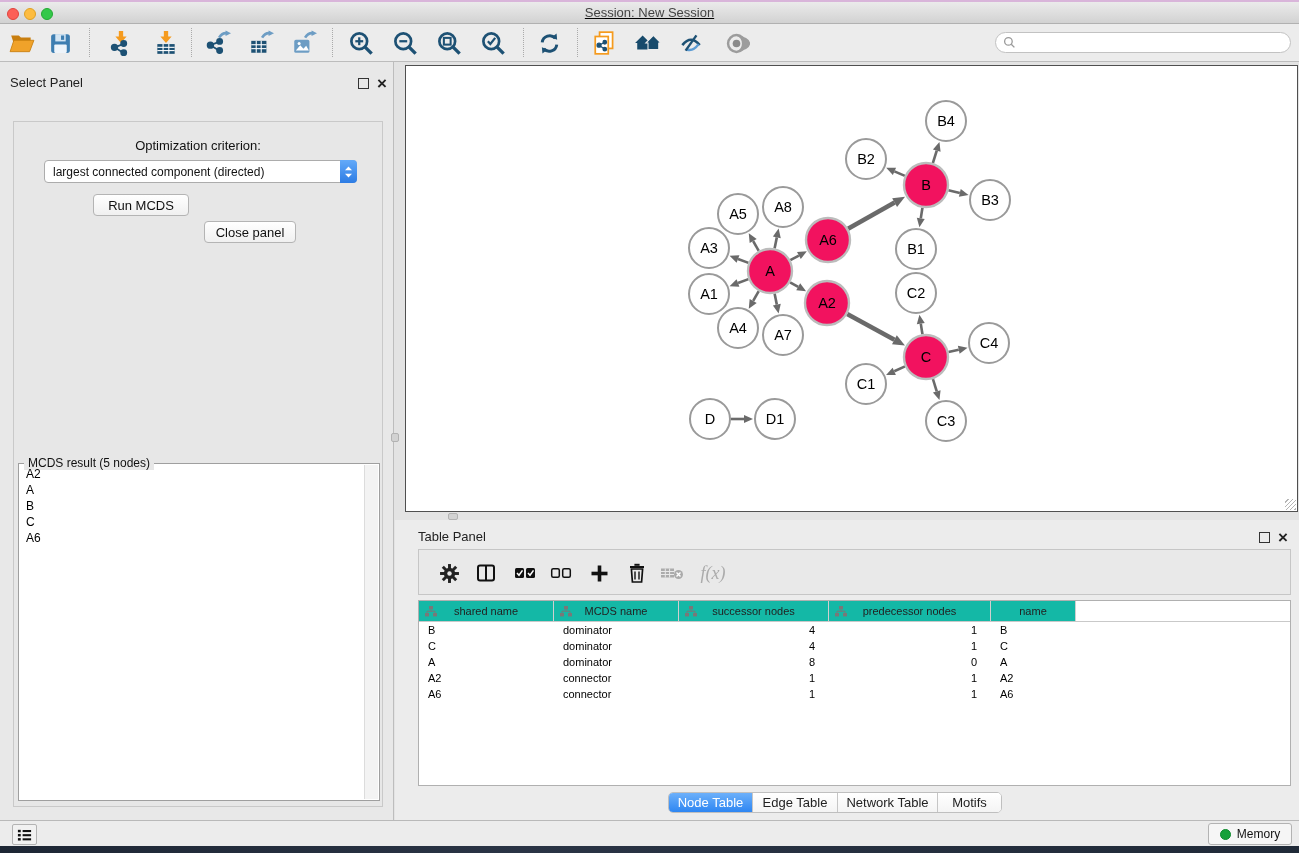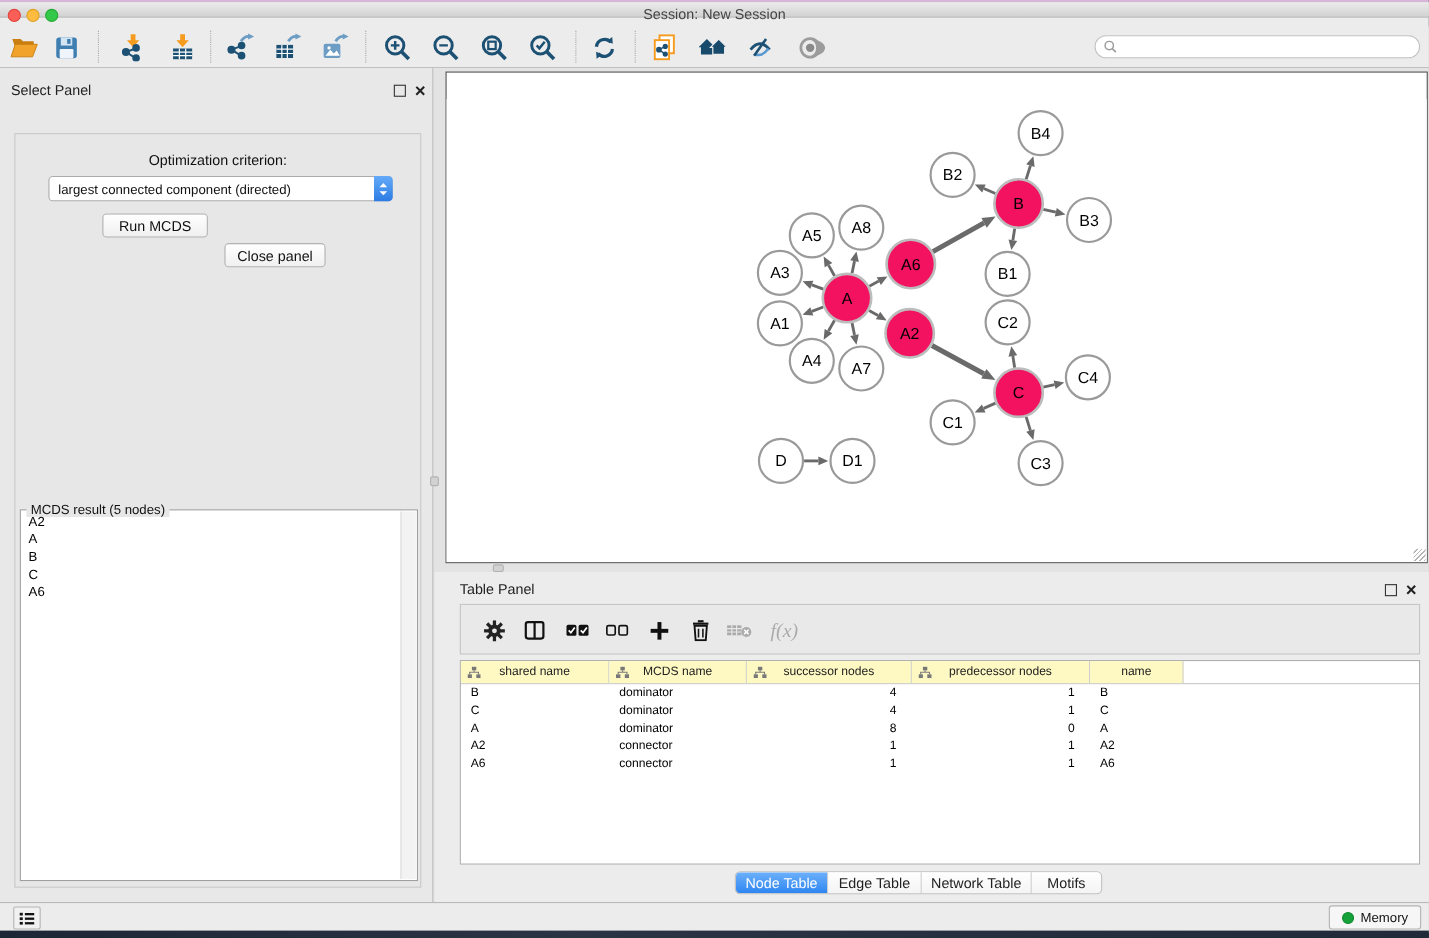--- a/index.html
+++ b/index.html
@@ -8,22 +8,22 @@
   .abs { position:absolute; }
 
   
   #desktop-top    { left:0; top:0; width:1299px; height:2px; background:#d9b5da; }
   #desktop-bottom { left:0; top:846px; width:1299px; height:7px; background:linear-gradient(90deg,#1d2634,#2a3445 40%,#202a38); }
 
   
   #app { left:0; top:2px; width:1299px; height:844px; background:#ececec; }
 
   
-  #titlebar { left:0; top:0; width:1299px; height:14px;
-    background:linear-gradient(#ebebeb,#d2d2d2); border-bottom:1px solid #b1b1b1; }
+  #titlebar { left:0; top:0; width:1299px; height:22px;
+    background:linear-gradient(#ebebeb,#d2d2d2); border-bottom:1px solid #b1b1b1;text-decoration:underline; }
   .tl { position:absolute; top:6px; width:12px; height:12px; border-radius:50%; }
   .tl.red    { background:#fc5f57; border:1px solid #e0443e; }
   .tl.yellow { background:#fdbc40; border:1px solid #dfa023; }
   .tl.green  { background:#34c84a; border:1px solid #24a933; }
   #window-title { width:100%; text-align:center; font-size:13px; color:#444; line-height:21px; }
 
   
   #main-toolbar { left:0; top:22px; width:1299px; height:38px; background:#ececec; border-bottom:1px solid #bcbcbc; }
   .tbtn { position:absolute; top:3px; width:34px; height:32px; display:flex; align-items:center; justify-content:center; }
   .tsep { position:absolute; top:4px; width:0; height:29px; border-left:1px dotted #aaa; }
@@ -73,21 +73,21 @@
   .pane-grip { background:#d2d2d2; border:1px solid #b2b2b2; border-radius:2px; }
 
   
   #table-panel { left:395px; top:458px; width:904px; height:300px; background:#ececec; }
   #tp-toolbar { left:23px; top:29px; width:873px; height:46px; background:#e9e9e9; border:1px solid #c6c6c6; }
   .tp-icon { position:absolute; top:8px; width:30px; height:30px; display:flex; align-items:center; justify-content:center; }
   .fx-label { font-family:"Liberation Serif", serif; font-style:italic; font-size:18px; color:#ababab; }
 
   #tp-table { left:23px; top:80px; width:873px; height:186px; background:#fff; border:1px solid #b0b0b0; }
   #tp-header { display:flex; height:21px; border-bottom:1px solid #c9c9c9; }
-  .th { background:#fef9c3; border-right:1px solid #cfcfcf; display:flex; align-items:center; font-size:11px; color:#222; position:relative; }
+  .th { background:#14b8a6; border-right:1px solid #cfcfcf; display:flex; align-items:center; font-size:11px; color:#222; position:relative; }
   .th .tree-icon { position:absolute; left:6px; }
   .th .th-label { width:100%; text-align:center; }
   .tr { display:flex; height:16px; align-items:center; }
   .td { font-size:11px; color:#000; white-space:nowrap; overflow:hidden; }
 
   
   #statusbar { left:0; top:818px; width:1299px; height:28px; background:#ececec; border-top:1px solid #b9b9b9; }
   #list-button { left:12px; top:3px; width:25px; height:21px; background:#f1f1f1; border:1px solid #b3b3b3; border-radius:2px;
     display:flex; align-items:center; justify-content:center; }
   #memory-button { left:1208px; top:2px; width:84px; height:22px; background:#f6f6f6; border:1px solid #b3b3b3; border-radius:3px;

